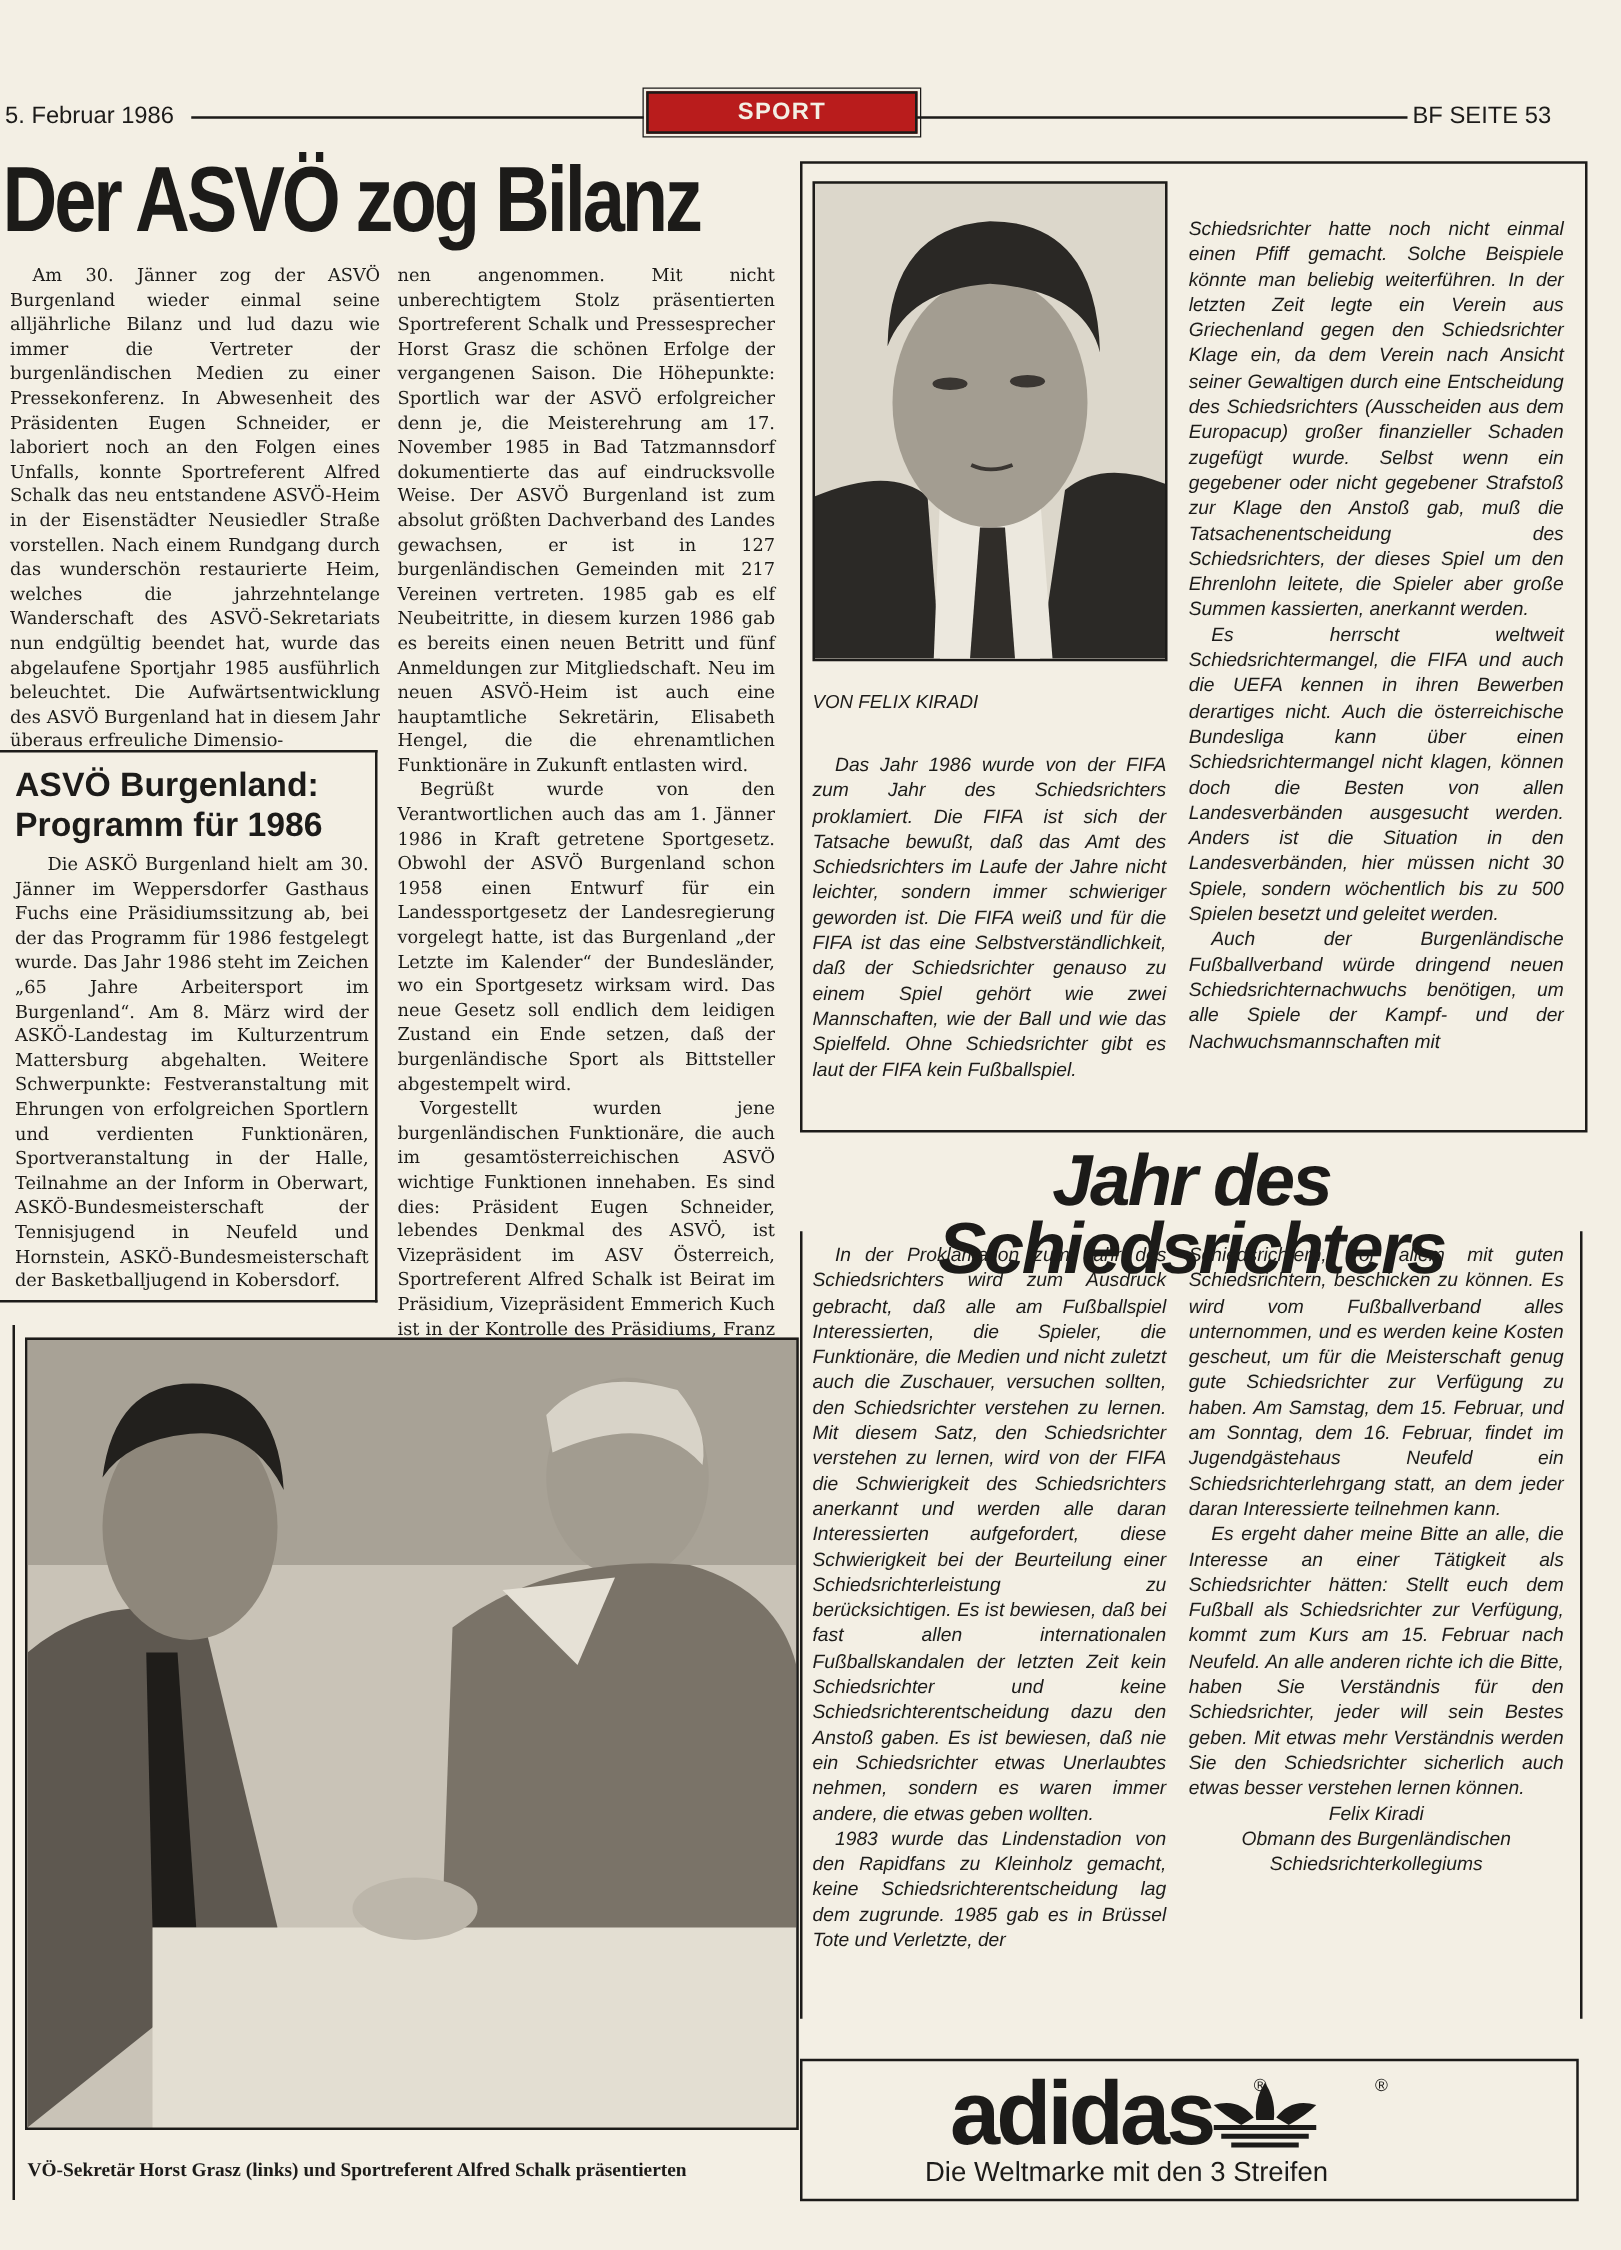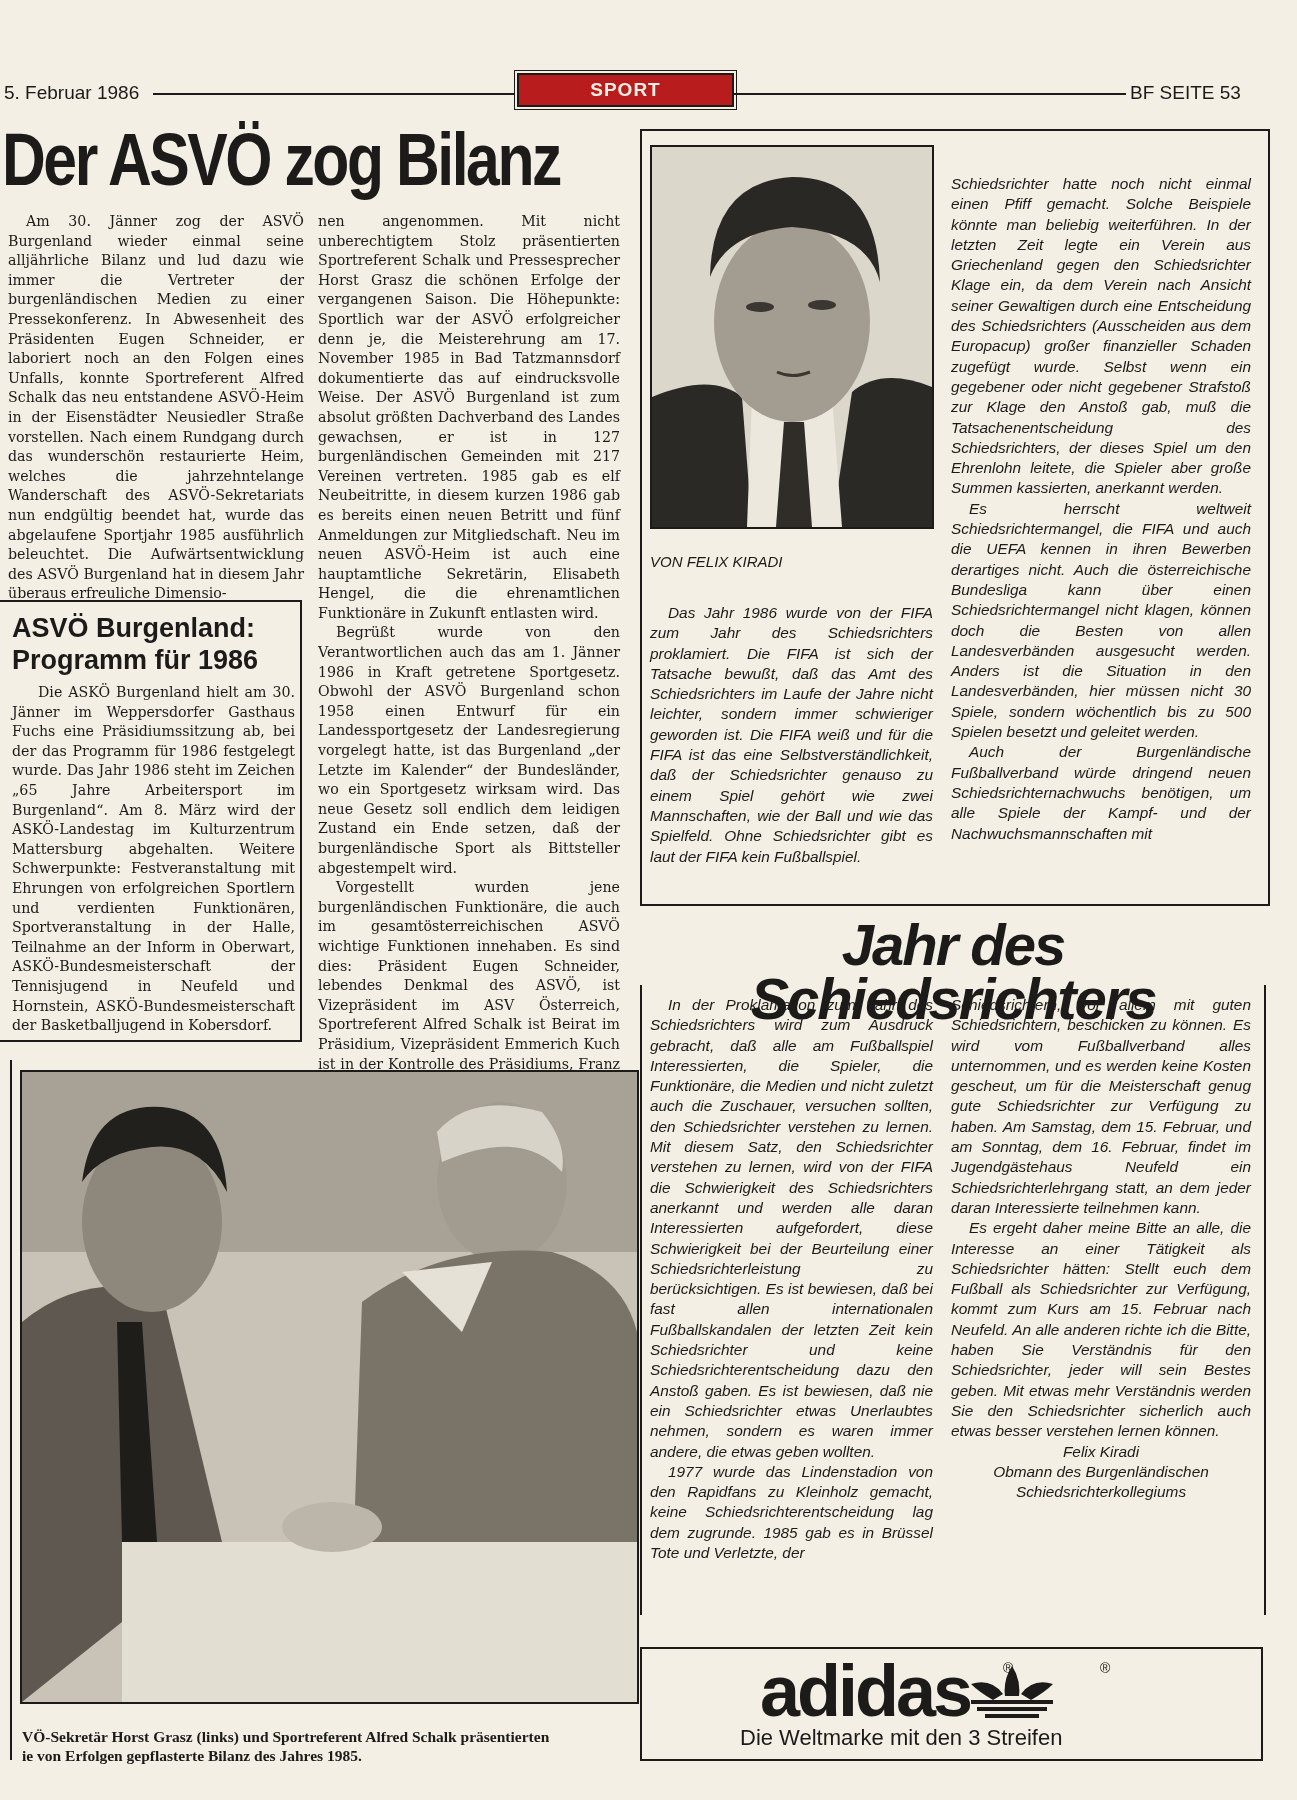--- a/index.html
+++ b/index.html
@@ -136,21 +136,21 @@
   <p style="text-indent:0">Schiedsrichter hatte noch nicht einmal einen Pfiff gemacht. Solche Beispiele könnte man beliebig weiterführen. In der letzten Zeit legte ein Verein aus Griechenland gegen den Schiedsrichter Klage ein, da dem Verein nach Ansicht seiner Gewaltigen durch eine Entscheidung des Schiedsrichters (Ausscheiden aus dem Europacup) großer finanzieller Schaden zugefügt wurde. Selbst wenn ein gegebener oder nicht gegebener Strafstoß zur Klage den Anstoß gab, muß die Tatsachenentscheidung des Schiedsrichters, der dieses Spiel um den Ehrenlohn leitete, die Spieler aber große Summen kassierten, anerkannt werden.</p>
   <p>Es herrscht weltweit Schiedsrichtermangel, die FIFA und auch die UEFA kennen in ihren Bewerben derartiges nicht. Auch die österreichische Bundesliga kann über einen Schiedsrichtermangel nicht klagen, können doch die Besten von allen Landesverbänden ausgesucht werden. Anders ist die Situation in den Landesverbänden, hier müssen nicht 30 Spiele, sondern wöchentlich bis zu 500 Spielen besetzt und geleitet werden.</p>
   <p>Auch der Burgenländische Fußballverband würde dringend neuen Schiedsrichternachwuchs benötigen, um alle Spiele der Kampf- und der Nachwuchsmannschaften mit</p>
 </div>
 
 <div class="abs jahr-title">Jahr des Schiedsrichters</div>
 <div class="abs jahr-rule-left"></div>
 <div class="abs jahr-rule-right"></div>
 <div class="abs sans-it jahr-col-left">
   <p>In der Proklamation zum Jahr des Schiedsrichters wird zum Ausdruck gebracht, daß alle am Fußballspiel Interessierten, die Spieler, die Funktionäre, die Medien und nicht zuletzt auch die Zuschauer, versuchen sollten, den Schiedsrichter verstehen zu lernen. Mit diesem Satz, den Schiedsrichter verstehen zu lernen, wird von der FIFA die Schwierigkeit des Schiedsrichters anerkannt und werden alle daran Interessierten aufgefordert, diese Schwierigkeit bei der Beurteilung einer Schiedsrichterleistung zu berücksichtigen. Es ist bewiesen, daß bei fast allen internationalen Fußballskandalen der letzten Zeit kein Schiedsrichter und keine Schiedsrichterentscheidung dazu den Anstoß gaben. Es ist bewiesen, daß nie ein Schiedsrichter etwas Unerlaubtes nehmen, sondern es waren immer andere, die etwas geben wollten.</p>
-  <p>1977 wurde das Lindenstadion von den Rapidfans zu Kleinholz gemacht, keine Schiedsrichterentscheidung lag dem zugrunde. 1985 gab es in Brüssel Tote und Verletzte, der</p>
+  <p>1983 wurde das Lindenstadion von den Rapidfans zu Kleinholz gemacht, keine Schiedsrichterentscheidung lag dem zugrunde. 1985 gab es in Brüssel Tote und Verletzte, der</p>
 </div>
 <div class="abs sans-it jahr-col-right">
   <p style="text-indent:0">Schiedsrichtern, vor allem mit guten Schiedsrichtern, beschicken zu können. Es wird vom Fußballverband alles unternommen, und es werden keine Kosten gescheut, um für die Meisterschaft genug gute Schiedsrichter zur Verfügung zu haben. Am Samstag, dem 15. Februar, und am Sonntag, dem 16. Februar, findet im Jugendgästehaus Neufeld ein Schiedsrichterlehrgang statt, an dem jeder daran Interessierte teilnehmen kann.</p>
   <p>Es ergeht daher meine Bitte an alle, die Interesse an einer Tätigkeit als Schiedsrichter hätten: Stellt euch dem Fußball als Schiedsrichter zur Verfügung, kommt zum Kurs am 15. Februar nach Neufeld. An alle anderen richte ich die Bitte, haben Sie Verständnis für den Schiedsrichter, jeder will sein Bestes geben. Mit etwas mehr Verständnis werden Sie den Schiedsrichter sicherlich auch etwas besser verstehen lernen können.</p>
   <p class="signature">Felix Kiradi</p>
   <p class="signature">Obmann des Burgenländischen</p>
   <p class="signature">Schiedsrichterkollegiums</p>
 </div>
 
 <div class="abs left-margin-rule"></div>
@@ -165,21 +165,20 @@
     <ellipse cx="480" cy="110" rx="65" ry="80" fill="#a29c90"></ellipse>
     <path d="M415 60 Q450 20 520 40 Q545 70 540 100 Q500 55 420 90 Z" fill="#d8d3c8"></path>
     <path d="M340 230 Q420 170 530 180 Q600 200 615 260 L615 520 L330 520 Z" fill="#7a7368"></path>
     <path d="M380 200 L440 260 L470 190 Z" fill="#e6e1d6"></path>
     <rect x="100" y="470" width="515" height="160" fill="#e3ded2"></rect>
     <ellipse cx="310" cy="455" rx="50" ry="25" fill="#bcb6aa"></ellipse>
   </svg>
 </div>
 <div class="abs caption">
   <div>VÖ-Sekretär Horst Grasz (links) und Sportreferent Alfred Schalk präsentierten</div>
-  <div>ie von Erfolgen gepflasterte Bilanz des Jahres 1985.</div>
 </div>
 
 <div class="abs ad-box"></div>
 <div class="abs ad-word">adidas</div>
 <div class="abs ad-reg1">®</div>
 <div class="abs trefoil">
   <svg width="90" height="60" viewBox="0 0 90 60">
     <path d="M45 4 Q54 18 52 34 L38 34 Q36 18 45 4 Z" fill="#1c1b19"></path>
     <path d="M4 22 Q24 16 36 32 L26 38 Q12 30 4 22 Z" fill="#1c1b19"></path>
     <path d="M86 22 Q66 16 54 32 L64 38 Q78 30 86 22 Z" fill="#1c1b19"></path>

